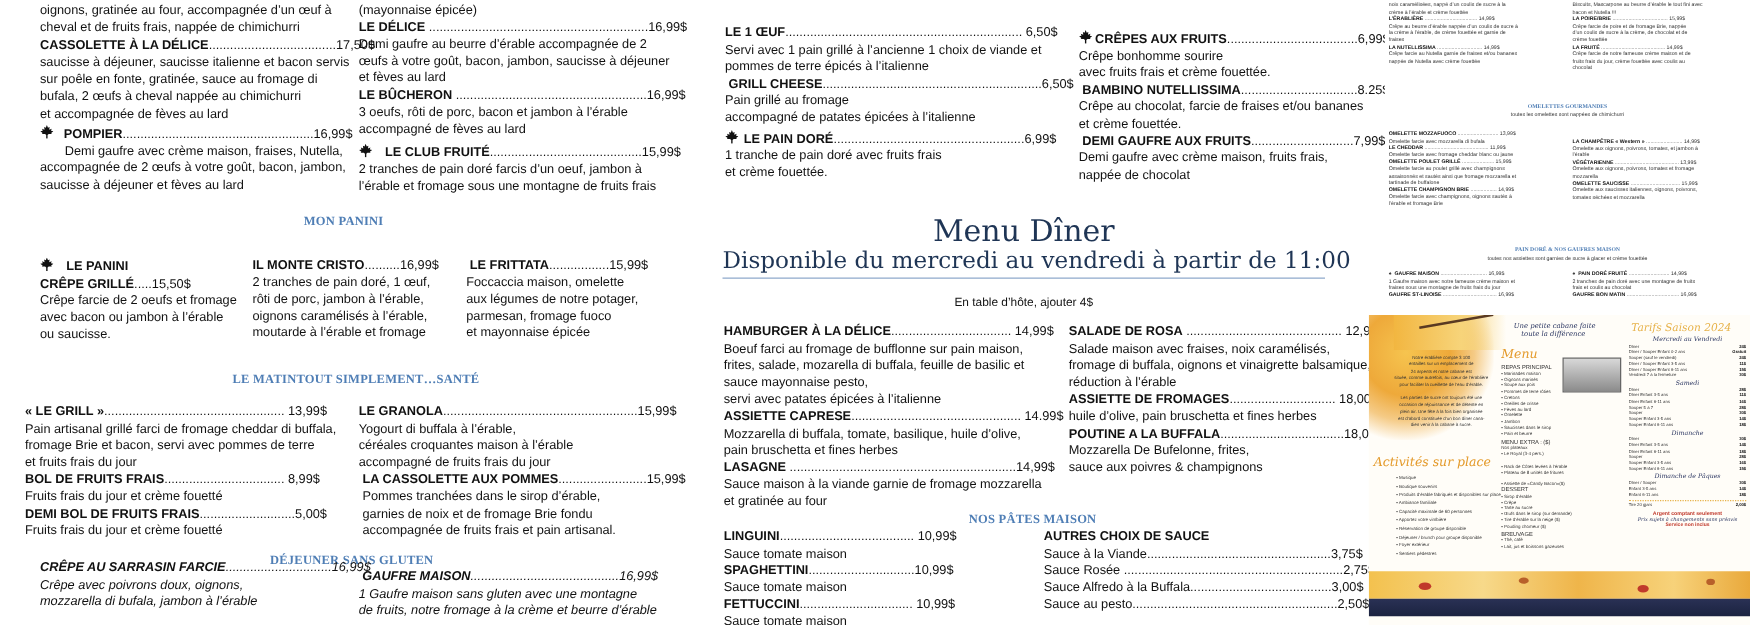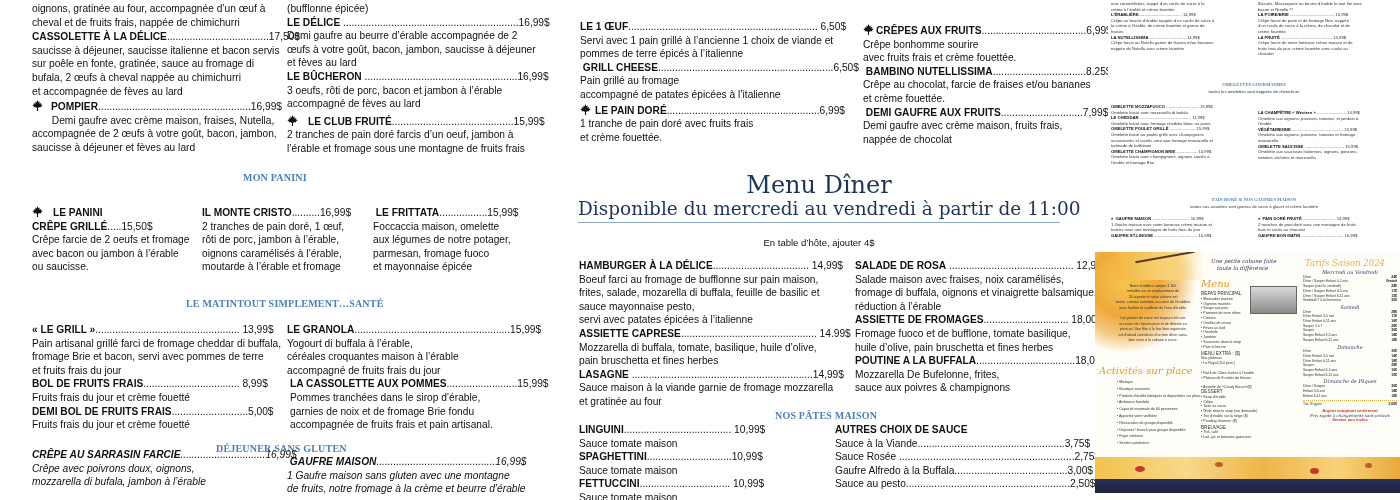--- a/index.html
+++ b/index.html
@@ -64,21 +64,21 @@
     <span class="line"><span class="leaf"><svg>
             <use href="#maple"></use>
           </svg></span><span class="b">POMPIER</span><span class="dots">......................................................</span><span>16,99$</span></span>
     <span class="line" style="white-space:pre">       Demi gaufre avec crème maison, fraises, Nutella,</span>
     <span class="line">accompagnée de 2 œufs à votre goût, bacon, jambon,</span>
     <span class="line">saucisse à déjeuner et fèves au lard</span>
   </div>
 </div>
 
 <div class="abs txt" style="left:287px; top:2px; width:240px;">
-  <span class="line">(bufflonne épicée)</span>
+  <span class="line">(mayonnaise épicée)</span>
   <div>
     <span class="line"><span class="b">LE DÉLICE</span><span class="dots"> ..............................................................</span><span>16,99$</span></span>
     <span class="line"> Demi gaufre au beurre d’érable accompagnée de 2</span>
     <span class="line">œufs à votre goût, bacon, jambon, saucisse à déjeuner</span>
     <span class="line">et fèves au lard</span>
   </div>
   <div>
     <span class="line"><span class="b">LE BÛCHERON</span><span class="dots"> ......................................................</span><span>16,99$</span></span>
     <span class="line"> 3 oeufs, rôti de porc, bacon et jambon à l’érable</span>
     <span class="line">accompagné de fèves au lard</span>
@@ -115,21 +115,21 @@
 <div class="abs txt" style="left:373px; top:206px;">
   <span class="line">&nbsp;<span class="b">LE FRITTATA</span><span>.................</span><span>15,99$</span></span>
   <span class="line">Foccaccia maison, omelette</span>
   <span class="line">aux légumes de notre potager,</span>
   <span class="line">parmesan, fromage fuoco</span>
   <span class="line">et mayonnaise épicée</span>
 </div>
 
 <div class="heading" style="left:186px; top:298px;">LE MATINTOUT SIMPLEMENT…SANTÉ</div>
 
-<div class="abs txt" style="left:32px; top:323px;">
+<div class="abs txt" style="left:20px; top:323px;">
   <div>
     <span class="line"><span class="b">« LE GRILL »</span><span>...................................................</span><span> 13,99$</span></span>
     <span class="line"> Pain artisanal grillé farci de fromage cheddar di buffala,</span>
     <span class="line">fromage Brie et bacon, servi avec pommes de terre</span>
     <span class="line">et fruits frais du jour</span>
   </div>
   <div>
     <span class="line"><span class="b">BOL DE FRUITS FRAIS</span><span>..................................</span><span> 8,99$</span></span>
     <span class="line">Fruits frais du jour et crème fouetté</span>
   </div>
@@ -235,21 +235,20 @@
 
 <div class="abs txt" style="left:835px; top:259px;margin-left:20px;">
   <div>
     <span class="line"><span class="b">SALADE DE ROSA</span><span> ............................................</span><span> 12,99$</span></span>
     <span class="line">Salade maison avec fraises, noix caramélisés,</span>
     <span class="line"> fromage di buffala, oignons et vinaigrette balsamique,</span>
     <span class="line">réduction à l’érable</span>
   </div>
   <div>
     <span class="line"><span class="b">ASSIETTE DE FROMAGES</span><span>..............................</span><span> 18,00$</span></span>
-    <span class="line">Fromage fuoco et de bufflone, tomate basilique,</span>
     <span class="line"> huile d’olive, pain bruschetta et fines herbes</span>
   </div>
   <div>
     <span class="line"><span class="b">POUTINE A LA BUFFALA</span><span>...................................</span><span>18,00$</span></span>
     <span class="line">Mozzarella De Bufelonne, frites,</span>
     <span class="line">sauce aux poivres &amp; champignons</span>
   </div>
 </div>
 
 <div class="heading" style="left:775px; top:410px;">NOS PÂTES MAISON</div>
@@ -260,21 +259,21 @@
   <span class="line"><span class="b">SPAGHETTINI</span><span>..............................</span><span>10,99$</span></span>
   <span class="line">Sauce tomate maison</span>
   <span class="line"><span class="b">FETTUCCINI</span><span>................................</span><span> 10,99$</span></span>
   <span class="line">Sauce tomate maison</span>
 </div>
 
 <div class="abs txt" style="left:835px; top:423px;">
   <span class="line b">AUTRES CHOIX DE SAUCE</span>
   <span class="line"><span>Sauce à la Viande</span><span>....................................................</span><span>3,75$</span></span>
   <span class="line"><span>Sauce Rosée </span><span>..............................................................</span><span>2,75$</span></span>
-  <span class="line"><span>Gaufre Alfredo à la Buffala</span><span>........................................</span><span>3,00$</span></span>
+  <span class="line"><span>Sauce Alfredo à la Buffala</span><span>........................................</span><span>3,00$</span></span>
   <span class="line"><span>Sauce au pesto</span><span>..........................................................</span><span>2,50$</span></span>
 </div>
 
 <div class="thumb" style="left:1108px; top:0; width:292px; height:250px; background:#fff;">
   <div class="abs tiny" style="left:3px; top:1px;">
     <span class="line">noix caramélisées, nappé d’un coulis de sucre à la</span>
     <span class="line">crème à l’érable et crème fouettée</span>
     <span class="line"><span class="b">L’ÉRABLIÈRE</span> .................................... <span>14,99$</span></span>
     <span class="line">Crêpe au beurre d’érable nappée d’un coulis de sucre à</span>
     <span class="line">la crème à l’érable, de crème fouettée et garnie de</span>

